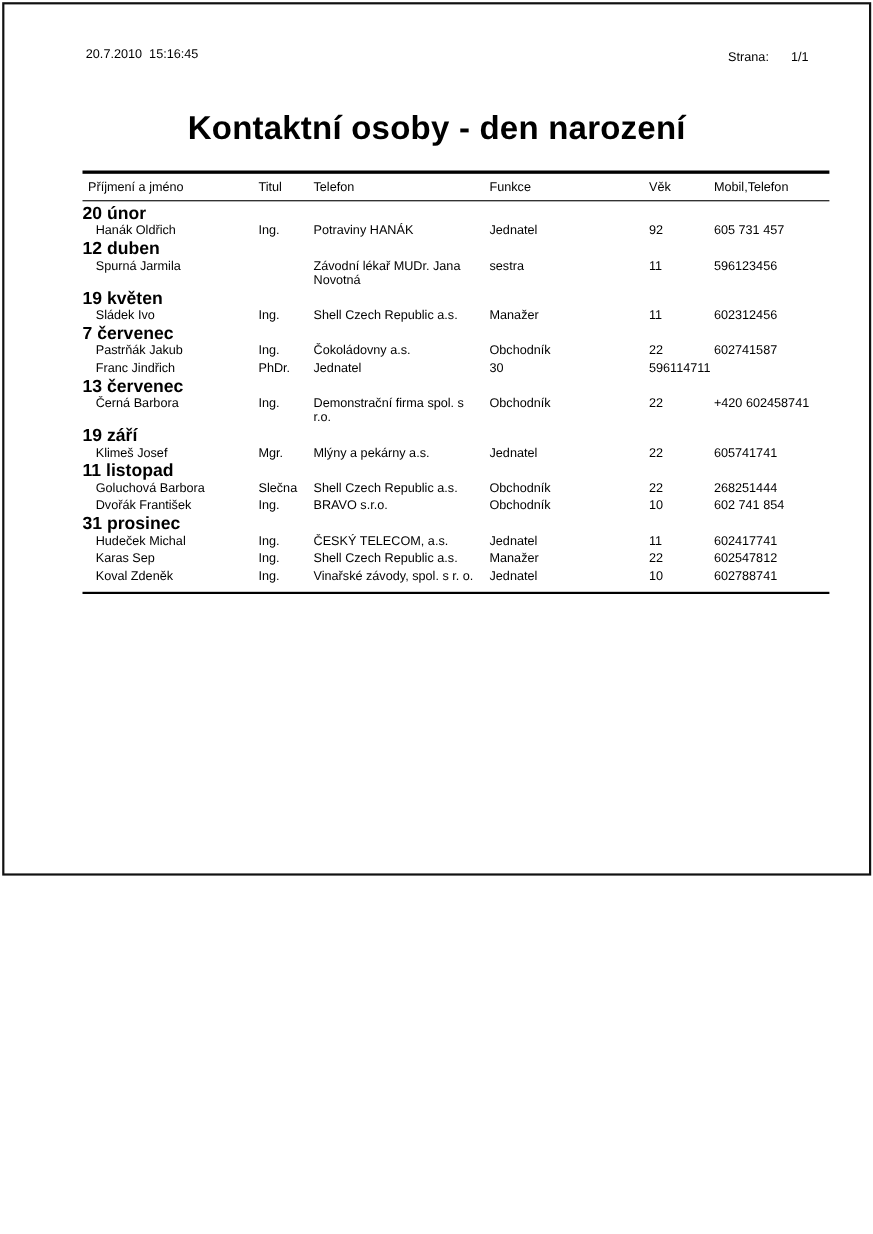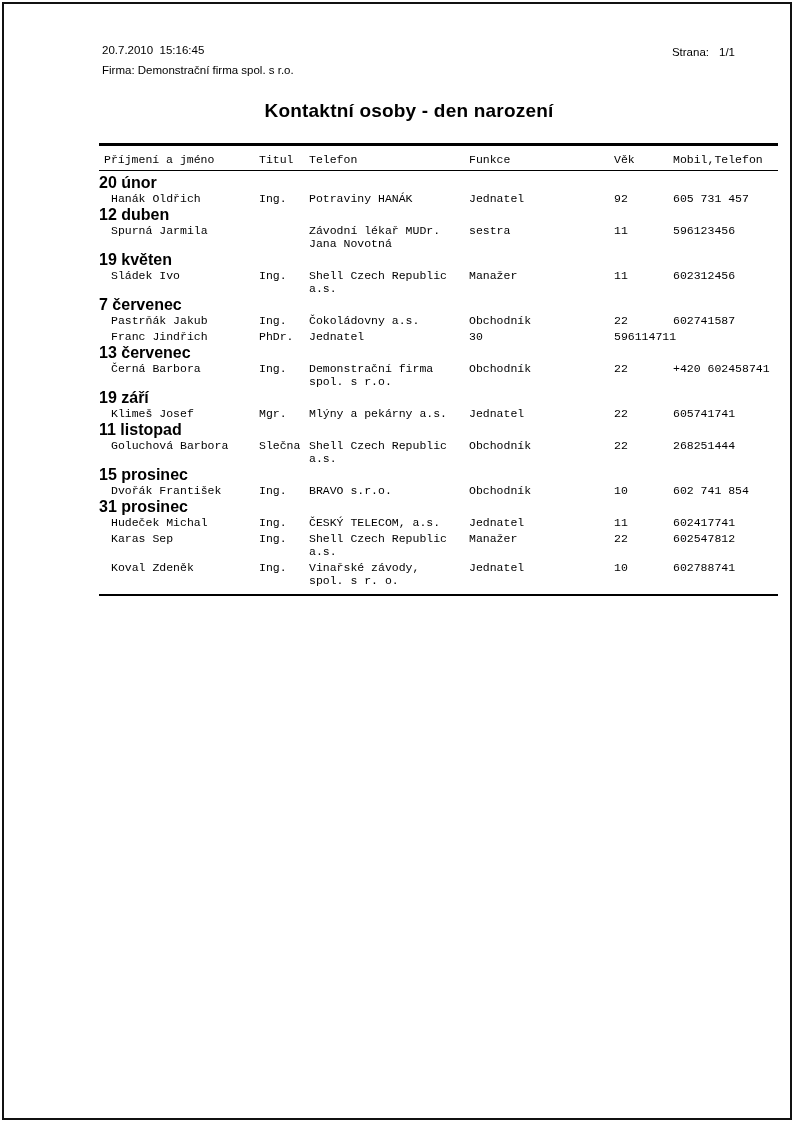--- a/index.html
+++ b/index.html
@@ -1,49 +1,48 @@
 <!DOCTYPE html>
 <html lang="cs"><head>
 <meta charset="utf-8">
 <style>
   html,body{margin:0;padding:0;background:#fff;}
   body{width:794px;height:1122px;font-family:"Liberation Sans","DejaVu Sans",sans-serif;color:#000;}
-  .page{box-sizing:border-box;width:790px;height:1118px;margin:2px;border:2px solid #111;
-        background:#fff;position:relative;overflow:hidden;padding-left:24px;}
+  .page{box-sizing:border-box;width:790px;height:794px;margin:2px;border:2px solid #111;
+        background:#fff;position:relative;overflow:hidden;}
   
   .hdr{display:flex;justify-content:space-between;align-items:flex-start;
        padding:36px 55px 0 74px;font-size:11.5px;}
   .hdr-left div{white-space:pre;line-height:20px;}
   .hdr-right{white-space:pre;line-height:20px;padding-top:2px;}
-  .hdr-right .pgval{margin-left:10px;}
+  .hdr-right .pgval{margin-left:20px;}
   
-  .title{text-align:center;font-size:19px;font-weight:bold;margin:18px 0 0 0;
+  .title{text-align:center;font-size:30px;font-weight:bold;margin:18px 0 0 0;
          letter-spacing:0.2px;}
   
   .rtable{margin:21px 0 0 71px;width:679px;font-size:11.5px;}
-  .grid{display:grid;grid-template-columns:160px 50px 160px 145px 59px 105px;font-family:Liberation Mono, monospace;}
+  .grid{display:grid;grid-template-columns:160px 50px 160px 145px 59px 105px;}
   .thead{border-top:3px solid #000;border-bottom:1px solid #000;padding:7px 0 4px 0;}
   .th{line-height:13px;}
   .th.c1{padding-left:5px;}
   .tbody{border-bottom:2px solid #000;padding:2px 0 7px 0;}
   .section-row{font-size:16px;font-weight:bold;line-height:13px;padding-top:3px;}
   .data-row{line-height:13px;padding-top:3px;align-items:start;}
   .td{padding-right:6px;}
   .td.c1{padding-left:12px;}
   .td.c3{padding-right:10px;}
 </style>
 </head>
 <body>
 
 <div class="page">
 
   <div class="hdr">
     <div class="hdr-left">
       <div>20.7.2010  15:16:45</div>
-      <div>Firma: Demonstrační firma spol. s r.o.</div>
     </div>
     <div class="hdr-right"><span>Strana:</span><span class="pgval">1/1</span>
     </div>
   </div>
 
   <div class="title">Kontaktní osoby - den narození</div>
 
   <div class="rtable">
     <div class="thead grid" id="thead">
         <div class="th c1">Příjmení a jméno</div>
@@ -117,21 +116,20 @@
         </div>
         <div class="section-row">11 listopad</div>
         <div class="data-row grid">
           <div class="td c1">Goluchová Barbora</div>
           <div class="td c2">Slečna</div>
           <div class="td c3">Shell Czech Republic a.s.</div>
           <div class="td c4">Obchodník</div>
           <div class="td c5">22</div>
           <div class="td c6">268251444</div>
         </div>
-        <div class="section-row">15 prosinec</div>
         <div class="data-row grid">
           <div class="td c1">Dvořák František</div>
           <div class="td c2">Ing.</div>
           <div class="td c3">BRAVO s.r.o.</div>
           <div class="td c4">Obchodník</div>
           <div class="td c5">10</div>
           <div class="td c6">602 741 854</div>
         </div>
         <div class="section-row">31 prosinec</div>
         <div class="data-row grid">

